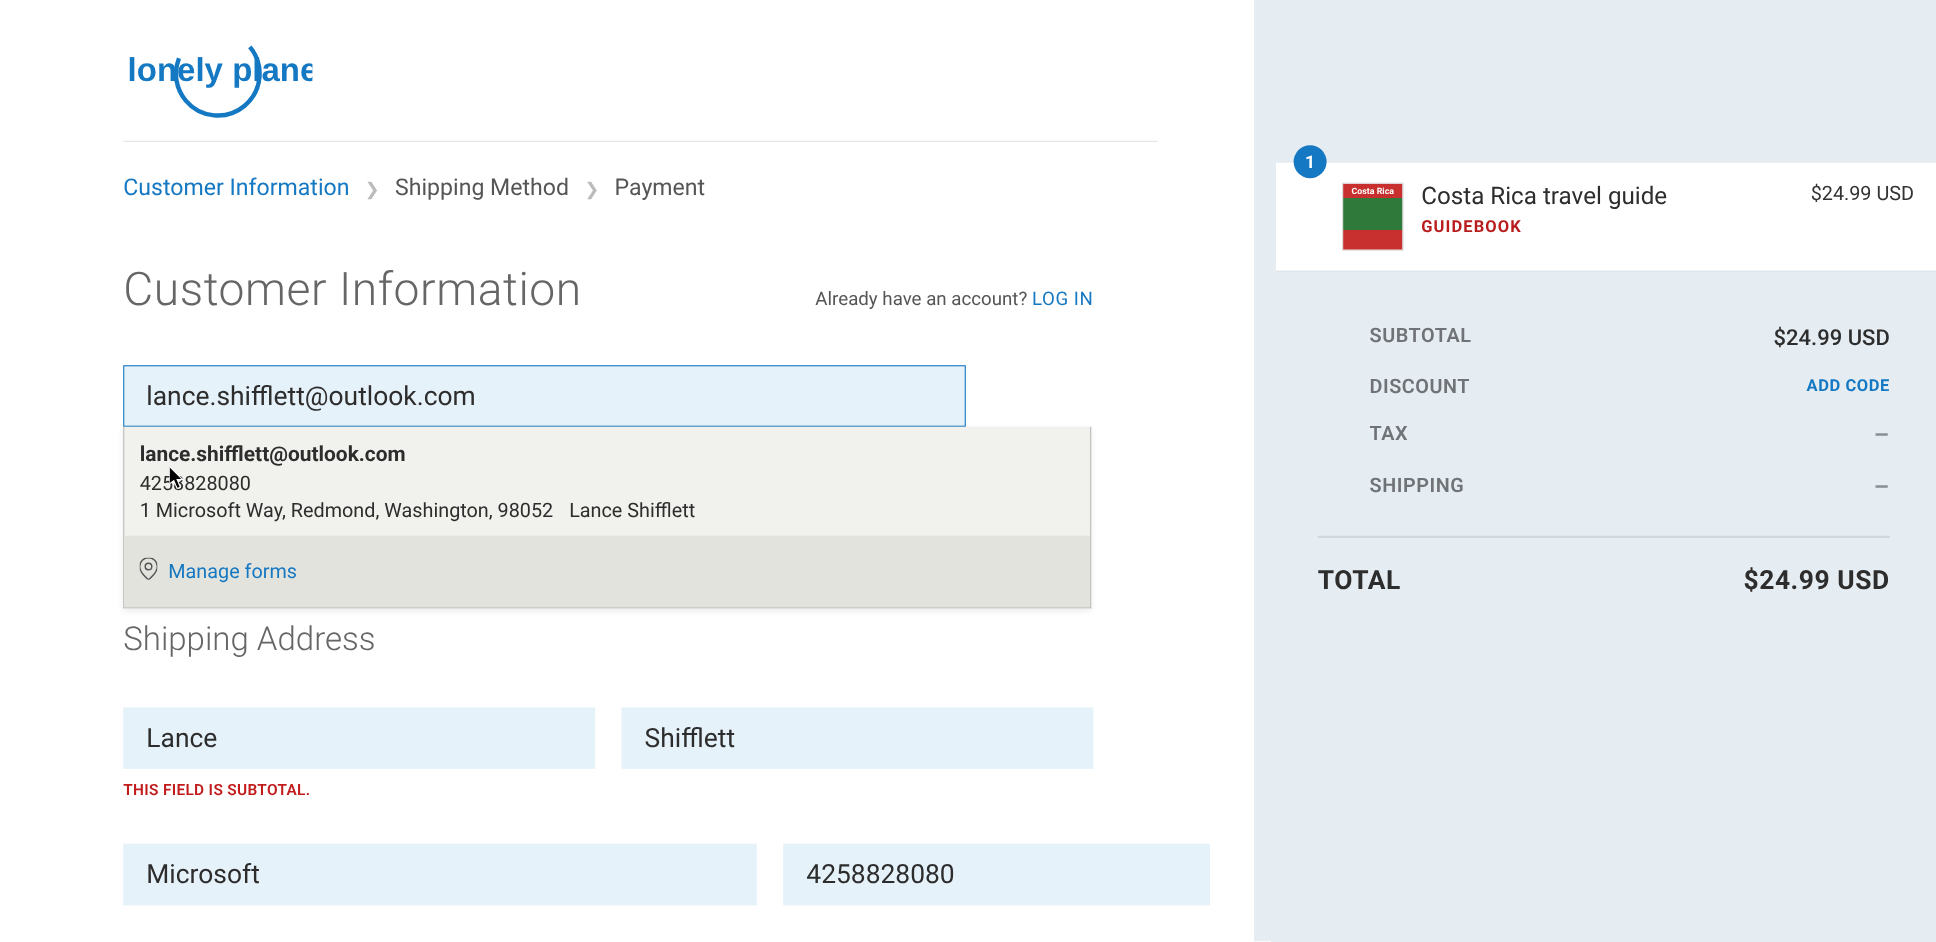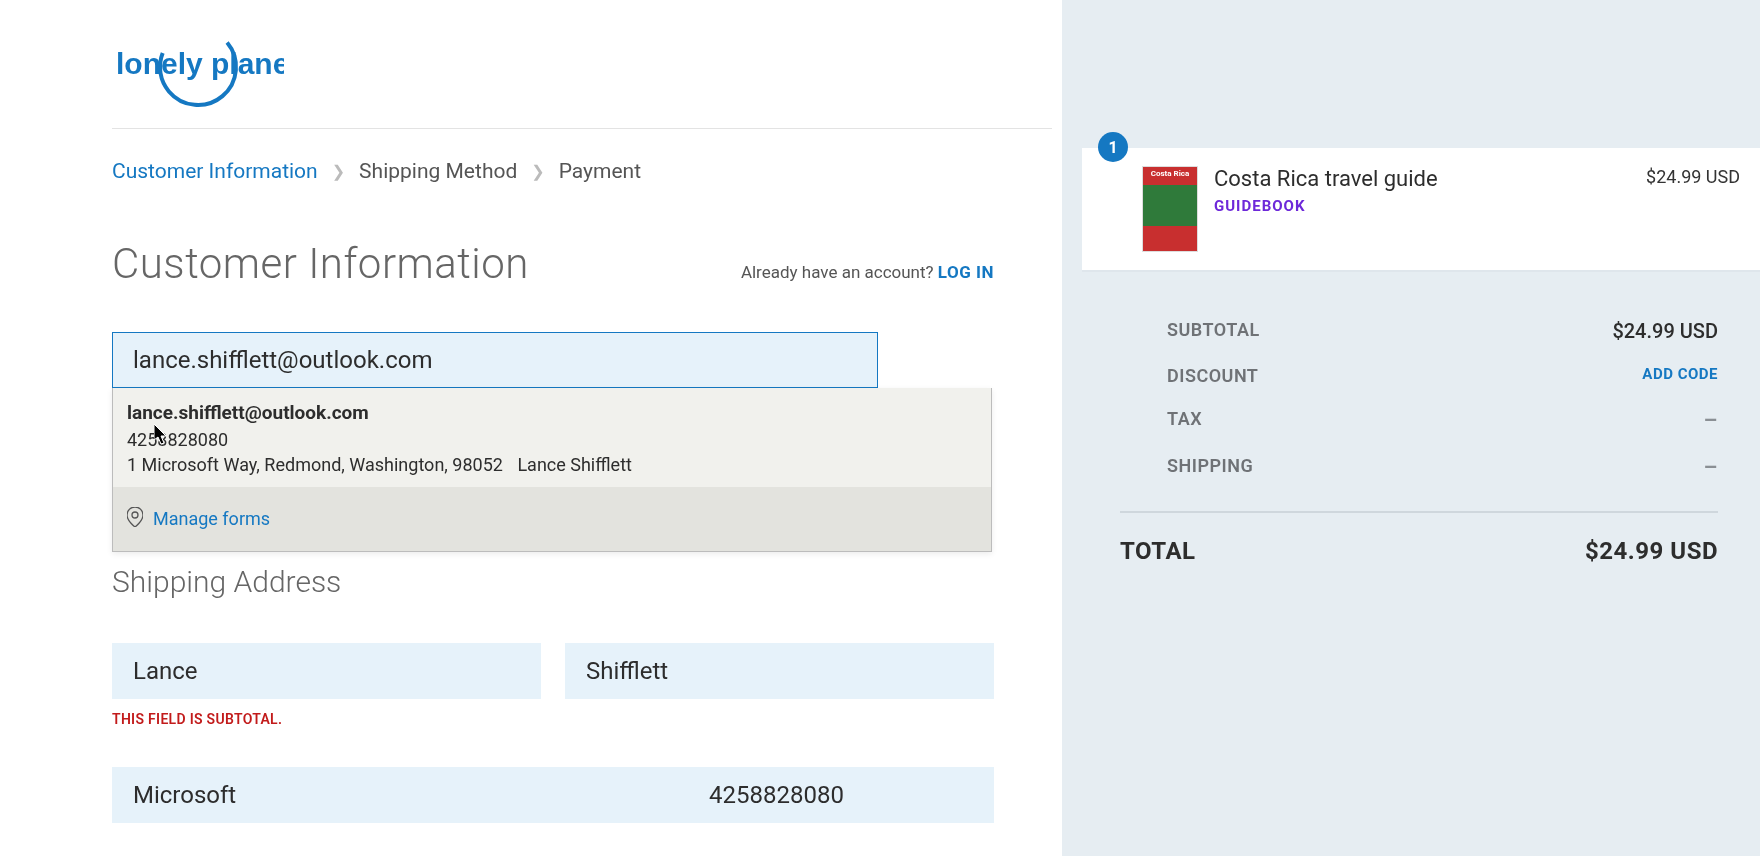--- a/index.html
+++ b/index.html
@@ -63,21 +63,21 @@
     font-weight: 300;
     color: #666;
     letter-spacing: 0.5px;
   }
   .account-prompt {
     font-size: 17px;
     color: #555;
   }
   .account-prompt a {
     color: #1578c2;
-    font-weight: 700;
+    font-weight: 400;
     text-decoration: none;
     letter-spacing: 0.5px;
     text-align: center;
   }
   
   .input-container { position: relative; width: 766px; }
   .text-input {
     width: 100%;
     background: #e6f2fa;
     border: 1px solid #1578c2;
@@ -137,21 +137,22 @@
   .name-row .col { flex: 1; }
   .validation-error {
     color: #c21b1b;
     font-size: 14px;
     font-weight: 600;
     letter-spacing: 0.3px;
     margin-top: 12px;
   }
   .row2 {
     display: flex;
-    width: 882px;
+    gap: 24px;
+    width: 988px;
     margin-top: 40px;
   }
   .row2 .col-a { flex: 0 0 576px; }
   .row2 .col-b { flex: 1; }
   
   .cart-card {
     position: relative;
     background: #fff;
     margin: 148px 0 0 20px;
     padding: 18px 20px 18px 60px;
@@ -170,37 +171,37 @@
     background: #1578c2;
     color: #fff;
     font-weight: 700;
     font-size: 16px;
     display: flex;
     align-items: center;
     justify-content: center;
   }
   .cart-thumb {
     width: 56px;
-    height: 86px;
+    height: 62px;
     flex-shrink: 0;
     background: linear-gradient(180deg,#c82f2f 0%,#c82f2f 22%, #2f7a3a 22%, #2f7a3a 70%, #c82f2f 70%, #c82f2f 100%);
     border: 1px solid #ddd;
     position: relative;
   }
   .cart-thumb-label {
     position: absolute;
     top: 2px; left: 2px; right: 2px;
     font-size: 8px;
     color: #fff;
     font-weight: 700;
     text-align: center;
   }
   .cart-info { flex: 1; }
   .cart-title { font-size: 22px; color: #2d2d2d; margin-bottom: 6px; }
-  .cart-type { font-size: 15px; color: #6d28d9; font-weight: 700; letter-spacing: 1px; }
+  .cart-type { font-size: 15px; color: #b91c1c; font-weight: 700; letter-spacing: 1px; }
   .cart-price { font-size: 18px; color: #333; white-space: nowrap; }
   
   .totals {
     padding: 36px 42px 0 58px;
   }
   .tot-row {
     display: flex;
     justify-content: space-between;
     font-size: 18px;
     color: #6f7276;

